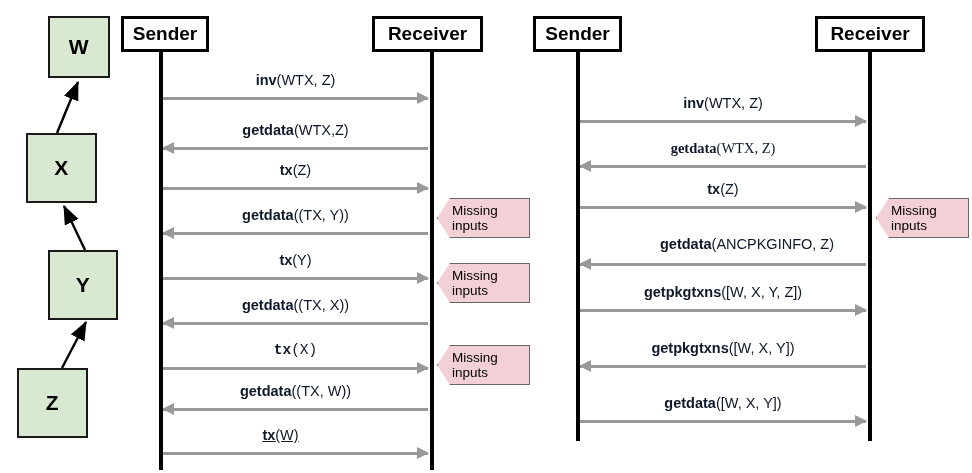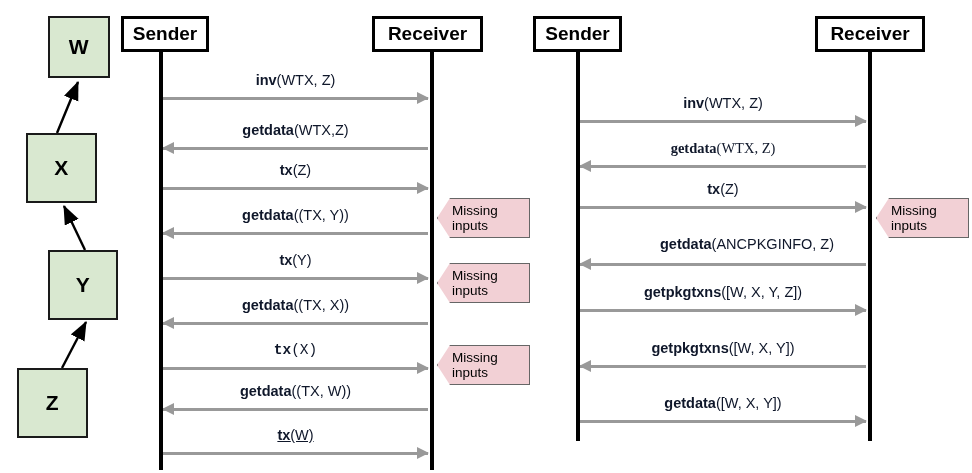--- a/index.html
+++ b/index.html
@@ -206,21 +206,21 @@
     <div class="msg-arrow left" style="left:163px; top:403px; width:265px;">
         <i class="shaft"></i>
         <i class="head"></i>
       </div>
     <div class="msg-label" style="left:163px; top:383px; width:265px;"><b>getdata</b><span>((TX, W))</span></div>
 
     <div class="msg-arrow right" style="left:163px; top:447px; width:265px;">
         <i class="shaft"></i>
         <i class="head"></i>
       </div>
-    <div class="msg-label" style="left:163px; top:427px; width:265px;text-decoration:underline;"><b>tx</b><span>(W)</span></div>
+    <div class="msg-label" style="left:148px; top:427px; width:265px;text-decoration:underline;"><b>tx</b><span>(W)</span></div>
 
     <div class="callout" style="left:437px; top:198px; width:93px; height:40px;">
       <span class="ln">Missing</span>
       <span class="ln">inputs</span>
     </div>
     <div class="callout" style="left:437px; top:263px; width:93px; height:40px;">
       <span class="ln">Missing</span>
       <span class="ln">inputs</span>
     </div>
     <div class="callout" style="left:437px; top:345px; width:93px; height:40px;">

